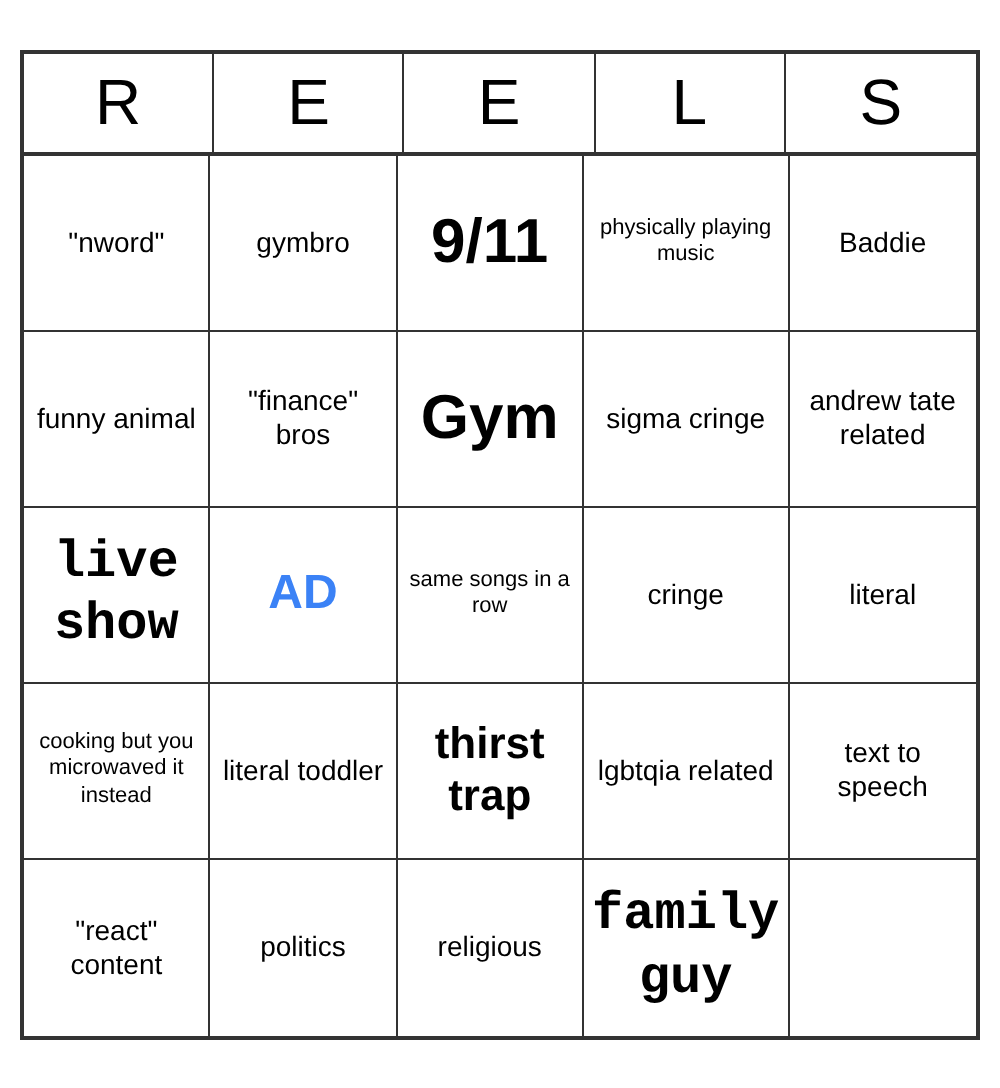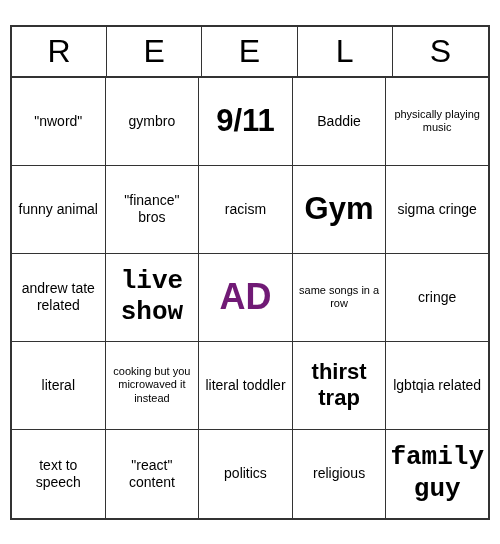--- a/index.html
+++ b/index.html
@@ -62,23 +62,23 @@
     .bingo-cell.large-text {
       font-size: 31px;
       font-weight: bold;
     }
     .bingo-cell.medium-text {
       font-size: 26px;
       font-weight: bold;
       font-family: Liberation Mono, monospace;
     }
     .bingo-cell.ad-cell {
-      font-size: 36px;
+      font-size: 24px;
       font-weight: bold;
-      color: #701a75;
+      color: #3b82f6;
     }
     .bingo-cell.thirst-text {
       font-size: 22px;
       font-weight: bold;
       text-align: center;
     }
     .bingo-cell.small-text {
       font-size: 11px;
     }
   </style>
@@ -90,25 +90,24 @@
     <div class="bingo-header-cell">R</div>
     <div class="bingo-header-cell">E</div>
     <div class="bingo-header-cell">E</div>
     <div class="bingo-header-cell">L</div>
     <div class="bingo-header-cell">S</div>
   </div>
   <div class="bingo-grid" id="bingo-grid">
   <div class="bingo-cell normal">"nword"</div>
       <div class="bingo-cell normal">gymbro</div>
       <div class="bingo-cell large-text">9/11</div>
+      <div class="bingo-cell small-text">physically playing music</div>
       <div class="bingo-cell normal">Baddie</div>
-      <div class="bingo-cell small-text">physically playing music</div>
       <div class="bingo-cell normal">funny animal</div>
       <div class="bingo-cell normal">"finance" bros</div>
-      <div class="bingo-cell normal">racism</div>
       <div class="bingo-cell large-text">Gym</div>
       <div class="bingo-cell normal">sigma cringe</div>
       <div class="bingo-cell normal">andrew tate related</div>
       <div class="bingo-cell medium-text">live show</div>
       <div class="bingo-cell ad-cell">AD</div>
       <div class="bingo-cell small-text">same songs in a row</div>
       <div class="bingo-cell normal">cringe</div>
       <div class="bingo-cell normal">literal</div>
       <div class="bingo-cell small-text">cooking but you microwaved it instead</div>
       <div class="bingo-cell normal">literal toddler</div>

